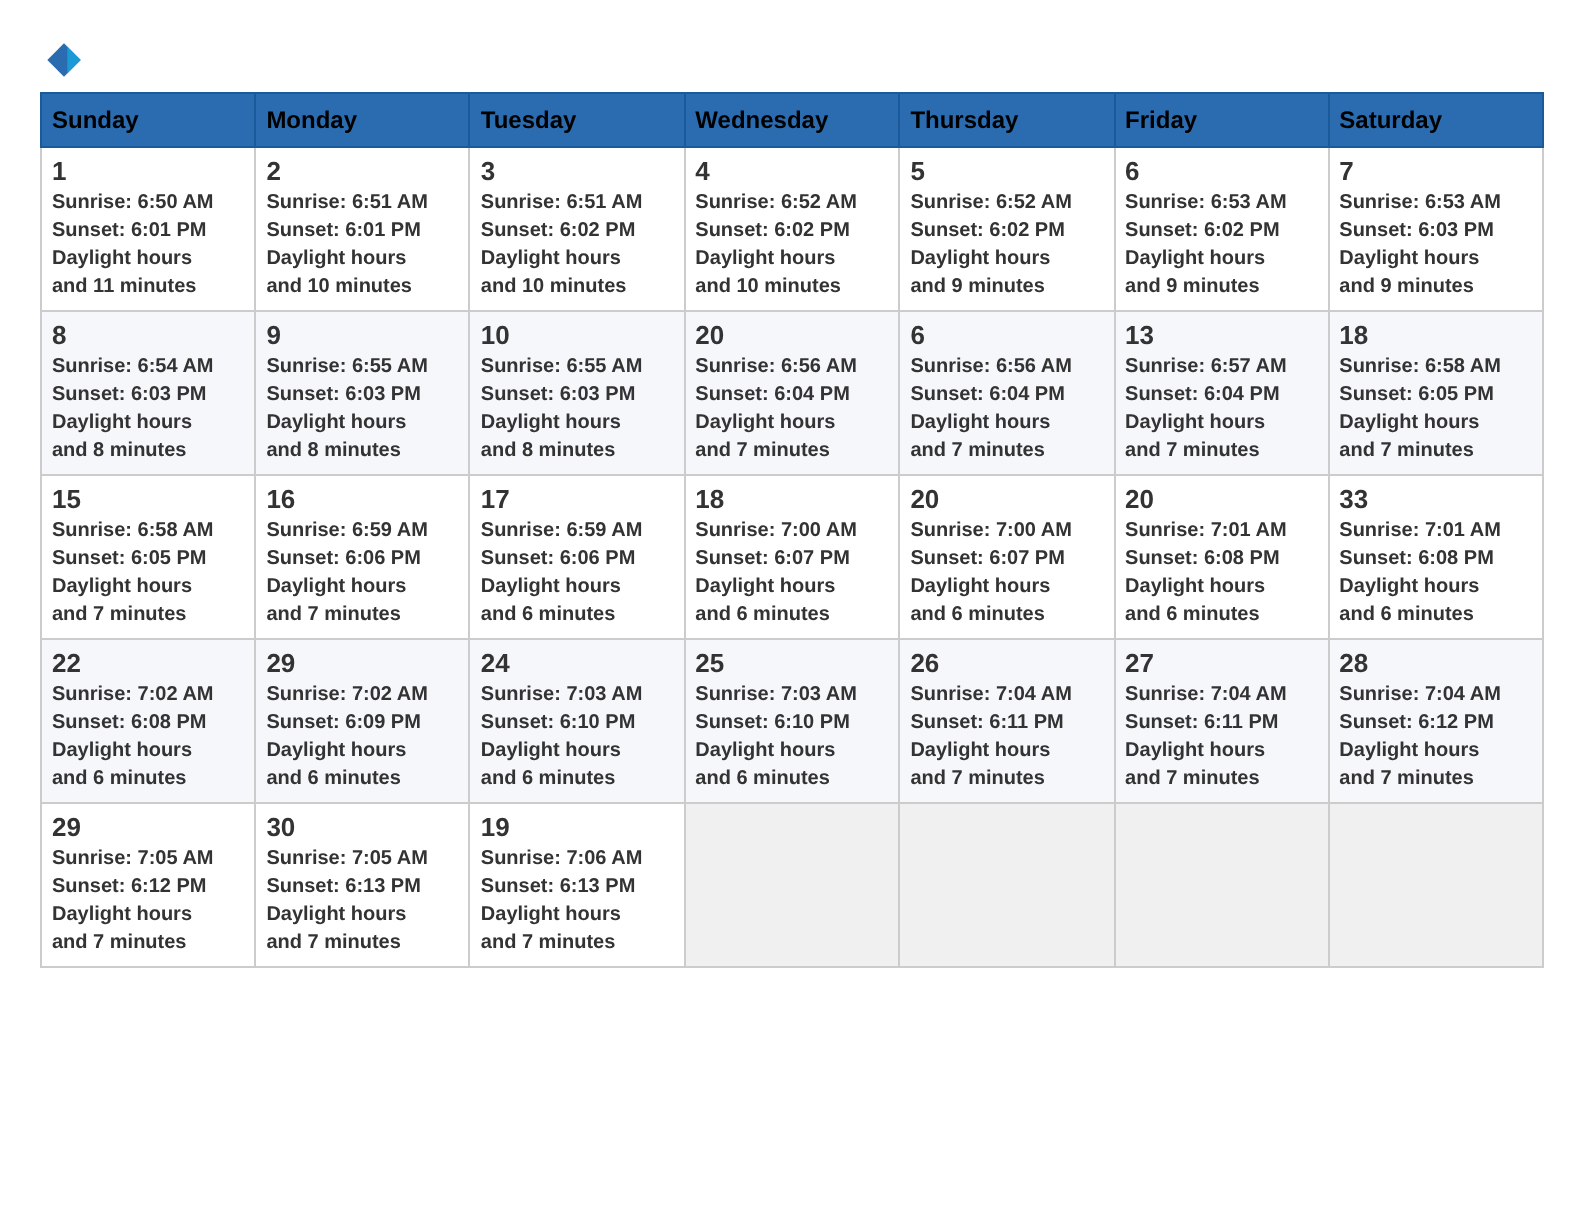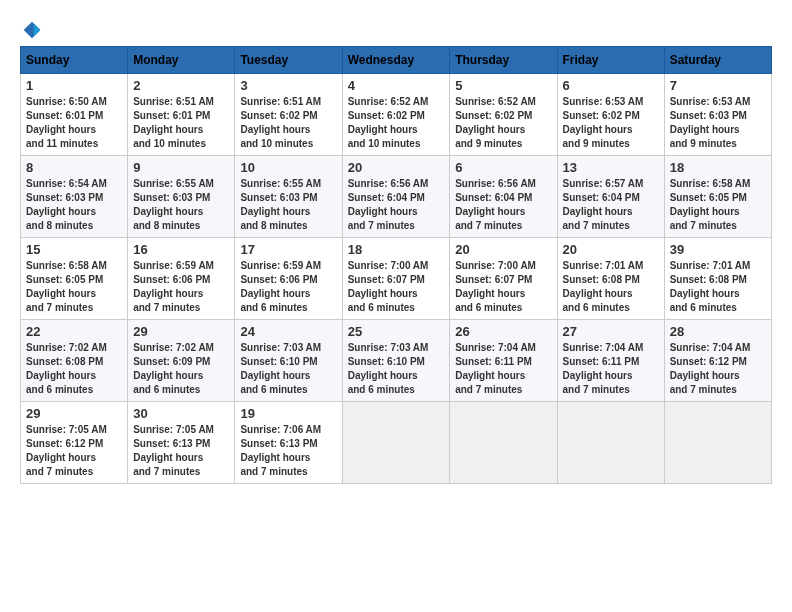--- a/index.html
+++ b/index.html
@@ -301,21 +301,21 @@
         <td>
     <span class="day-number">20</span>
     <div class="day-info">
       Sunrise: 7:01 AM<br>
       Sunset: 6:08 PM<br>
       Daylight hours<br>
       and 6 minutes
     </div>
   </td>
         <td>
-    <span class="day-number">39</span>
+    <span class="day-number">33</span>
     <div class="day-info">
       Sunrise: 7:01 AM<br>
       Sunset: 6:08 PM<br>
       Daylight hours<br>
       and 6 minutes
     </div>
   </td>
       </tr>
       <tr>
         <td>

